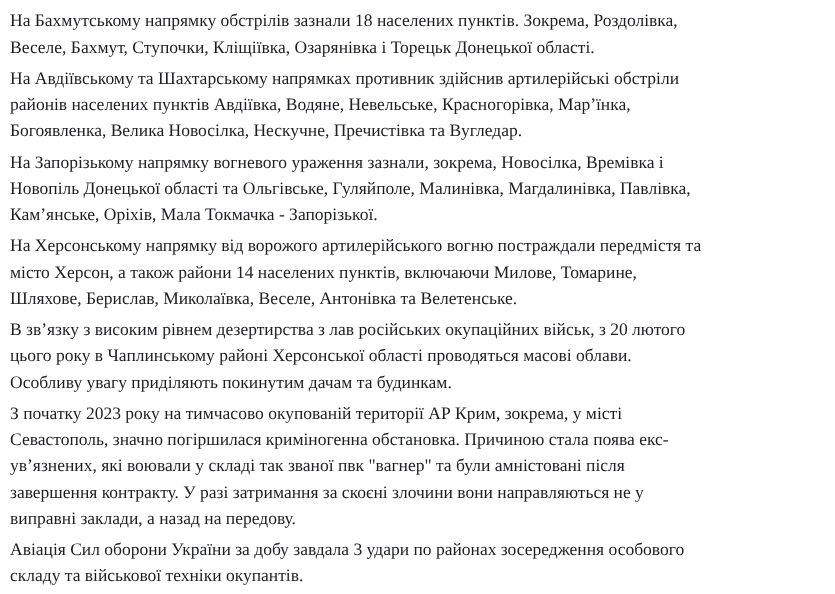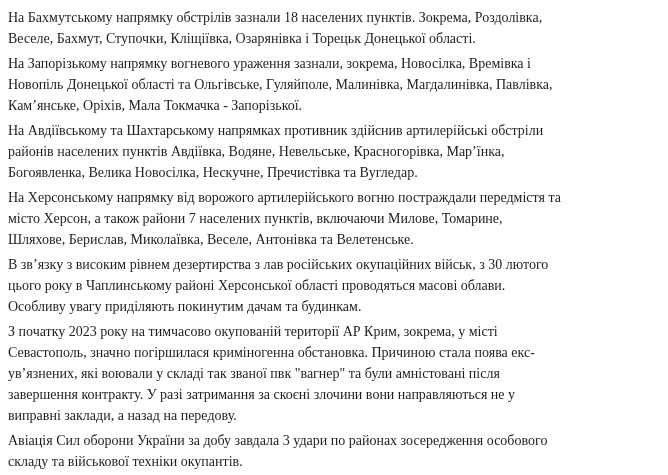--- a/index.html
+++ b/index.html
@@ -26,30 +26,30 @@
     white-space: pre-line;
     overflow-wrap: break-word;
   }
 </style>
 </head>
 <body>
 
 <div class="doc">
   <p>На Бахмутському напрямку обстрілів зазнали 18 населених пунктів. Зокрема, Роздолівка,
 Веселе, Бахмут, Ступочки, Кліщіївка, Озарянівка і Торецьк Донецької області.</p>
+  <p>На Авдіївському та Шахтарському напрямках противник здійснив артилерійські обстріли
+районів населених пунктів Авдіївка, Водяне, Невельське, Красногорівка, Мар’їнка,
+Богоявленка, Велика Новосілка, Нескучне, Пречистівка та Вугледар.</p>
   <p>На Запорізькому напрямку вогневого ураження зазнали, зокрема, Новосілка, Времівка і
 Новопіль Донецької області та Ольгівське, Гуляйполе, Малинівка, Магдалинівка, Павлівка,
 Кам’янське, Оріхів, Мала Токмачка - Запорізької.</p>
-  <p>На Авдіївському та Шахтарському напрямках противник здійснив артилерійські обстріли
-районів населених пунктів Авдіївка, Водяне, Невельське, Красногорівка, Мар’їнка,
-Богоявленка, Велика Новосілка, Нескучне, Пречистівка та Вугледар.</p>
   <p>На Херсонському напрямку від ворожого артилерійського вогню постраждали передмістя та
-місто Херсон, а також райони 7 населених пунктів, включаючи Милове, Томарине,
+місто Херсон, а також райони 14 населених пунктів, включаючи Милове, Томарине,
 Шляхове, Берислав, Миколаївка, Веселе, Антонівка та Велетенське.</p>
-  <p>В зв’язку з високим рівнем дезертирства з лав російських окупаційних військ, з 30 лютого
+  <p>В зв’язку з високим рівнем дезертирства з лав російських окупаційних військ, з 20 лютого
 цього року в Чаплинському районі Херсонської області проводяться масові облави.
 Особливу увагу приділяють покинутим дачам та будинкам.</p>
   <p>З початку 2023 року на тимчасово окупованій території АР Крим, зокрема,  у місті
 Севастополь, значно погіршилася криміногенна обстановка.  Причиною стала поява екс-
 ув’язнених, які воювали у складі так званої пвк "вагнер" та були амністовані після
 завершення контракту. У разі затримання за скоєні злочини вони направляються не у
 виправні заклади, а назад на передову.</p>
   <p>Авіація Сил оборони України за добу завдала 3 удари по районах зосередження особового
 складу та військової техніки окупантів.</p>
 </div>

